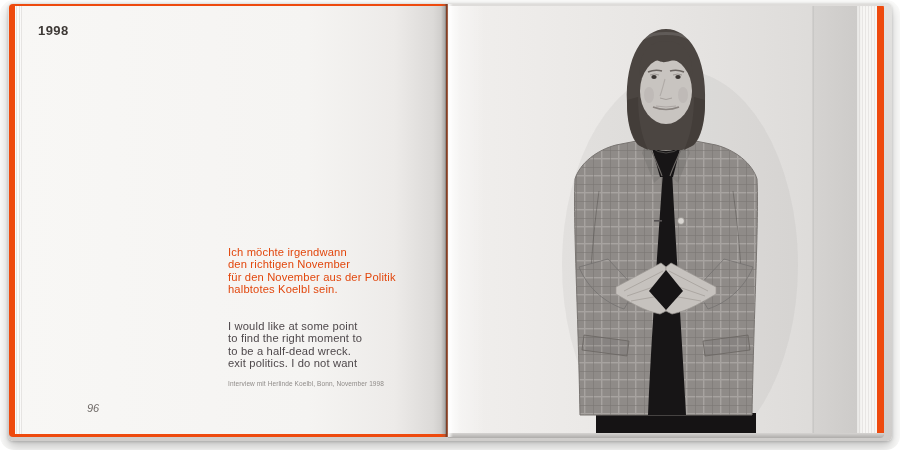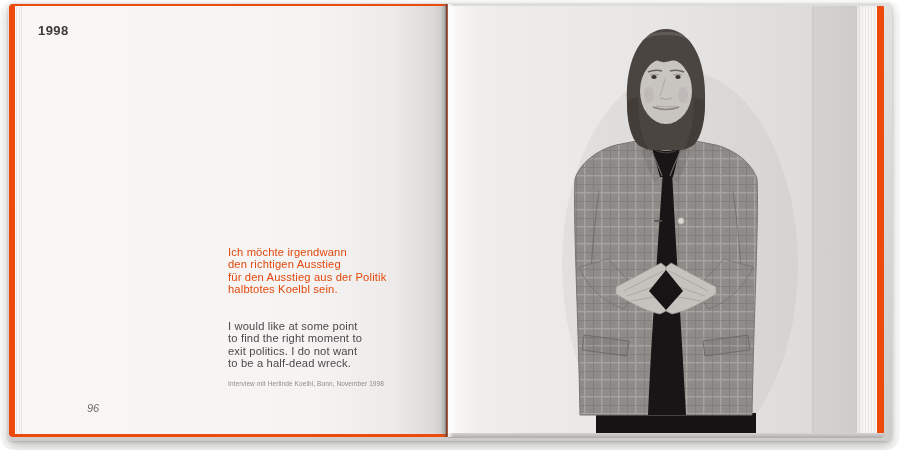--- a/index.html
+++ b/index.html
@@ -93,30 +93,30 @@
 
   <div class="book-base"></div>
   <div class="cover"></div>
 
   <div class="page-left">
     <div class="fore-edge-left"></div>
     <div class="year">1998</div>
 
     <div class="quote-de">
       <div>Ich möchte irgendwann</div>
-      <div>den richtigen Ausstieg</div>
-      <div>für den Ausstieg aus der Politik</div>
+      <div>den richtigen November</div>
+      <div>für den November aus der Politik</div>
       <div>halbtotes Koelbl sein.</div>
     </div>
 
     <div class="quote-en">
       <div>I would like at some point</div>
       <div>to find the right moment to</div>
+      <div>to be a half-dead wreck.</div>
       <div>exit politics. I do not want</div>
-      <div>to be a half-dead wreck.</div>
     </div>
 
     <div class="caption">Interview mit Herlinde Koelbl, Bonn, November 1998</div>
     <div class="page-num">96</div>
   </div>
 
   <div class="page-right">
     <div class="photo" role="img" aria-label="Black-and-white full-page portrait of Angela Merkel standing against a plain wall, wearing a checked blazer over a black top, fingertips joined in a rhombus">
       <svg viewBox="0 0 409 430" preserveAspectRatio="none">
         <defs>

